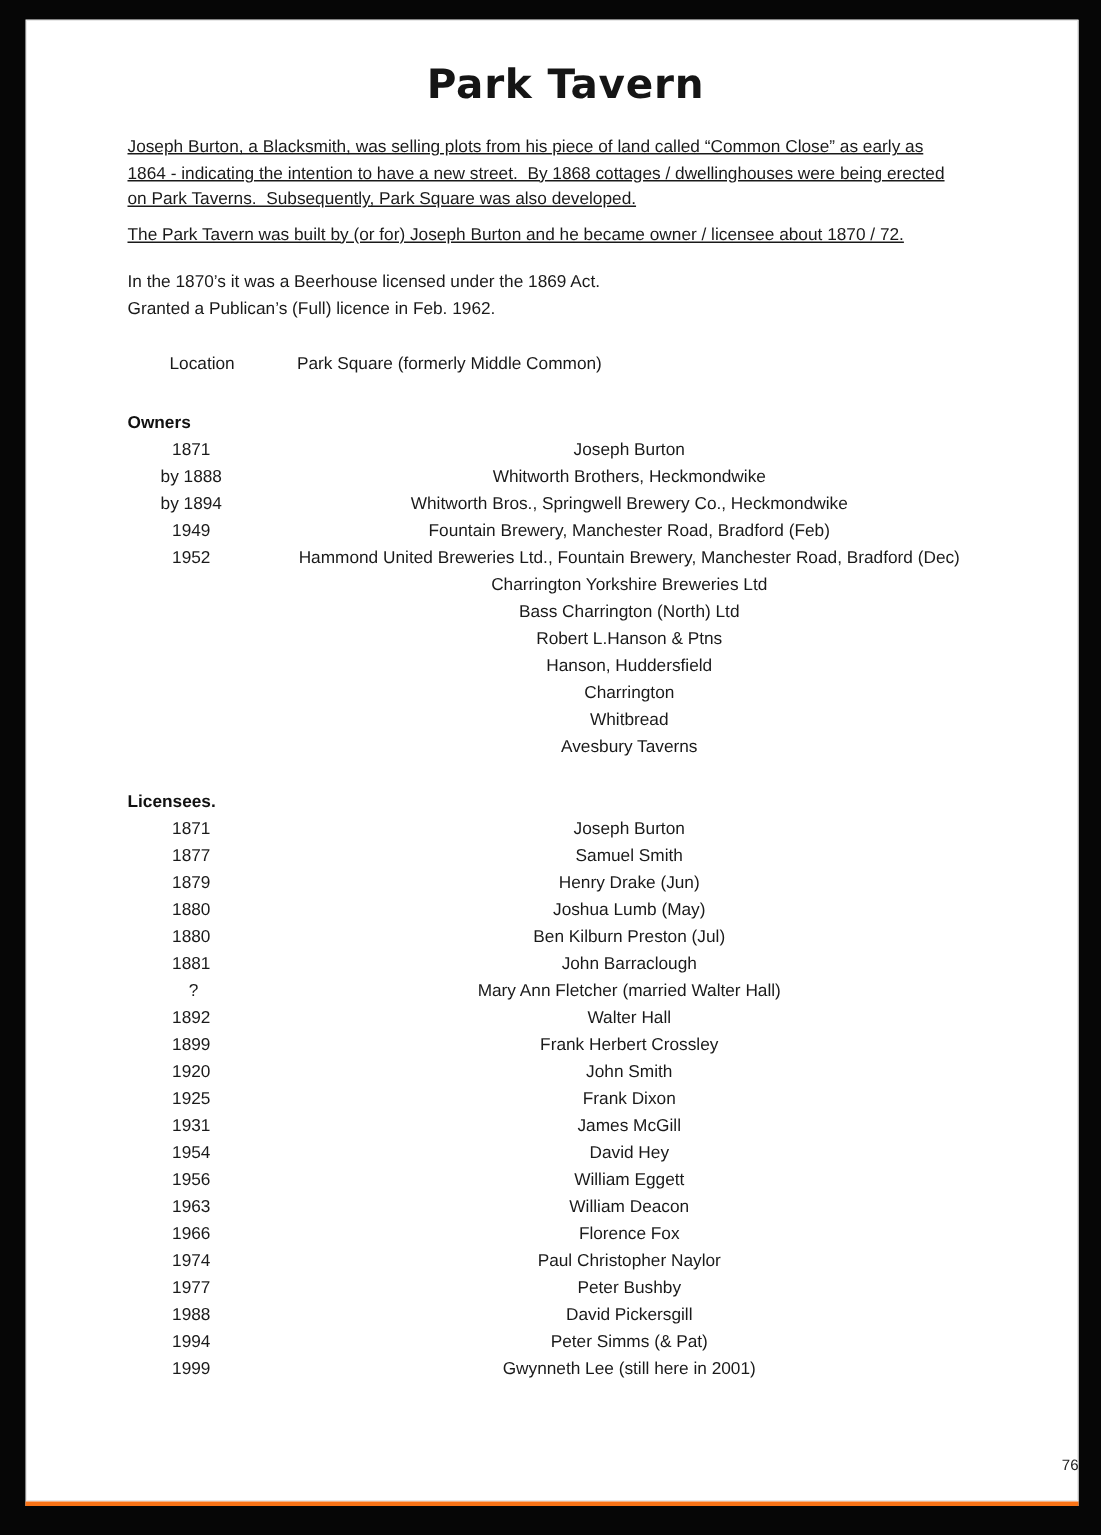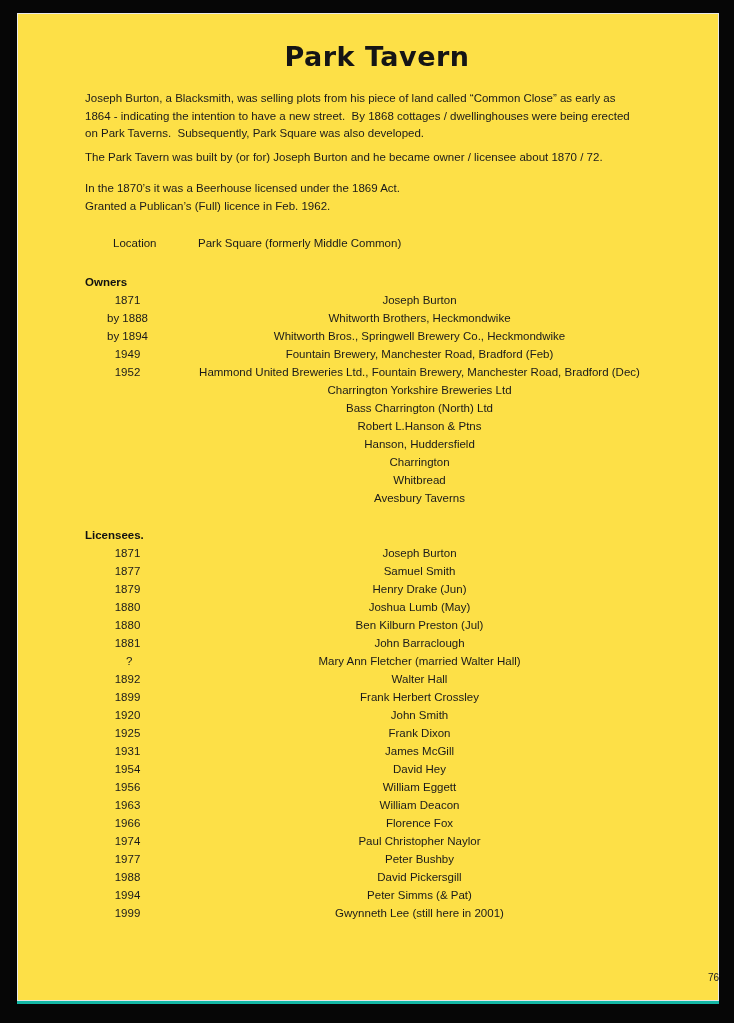--- a/index.html
+++ b/index.html
@@ -8,37 +8,37 @@
     background:#060606;
     font-family:"Liberation Sans", sans-serif;
     color:#1a1a1a;
     overflow:hidden;
     position:relative;
   }
   .page{
     position:absolute;
     left:17px;top:13px;
     width:702px;height:991px;
-    background:#fde047;
+    background:#ffffff;
     box-sizing:border-box;
     padding:0 50px 0 68px;
-    border-bottom:3px solid #14b8a6;
+    border-bottom:3px solid #f97316;
     box-shadow:0 0 0 1px #e8e8e8 inset;
   }
   .title{
     margin-top:28px;
     text-align:center;
     font-family:"DejaVu Sans", sans-serif;
     font-weight:700;
     font-size:27px;
     letter-spacing:0.5px;
     color:#151515;
   }
   .body-text{font-size:11.5px;line-height:17.5px;}
-  .intro{}
+  .intro{text-decoration:underline;}
   .line{white-space:pre;}
   .p2{margin-top:6px;}
   .beerhouse{margin-top:14px;}
   .kv{margin-top:20px;display:flex;padding-left:28px;}
   .kv .k{width:85px;flex:0 0 85px;}
   .section-heading{
     margin-top:20px;
     font-size:11.5px;
     font-weight:700;
     line-height:18px;

